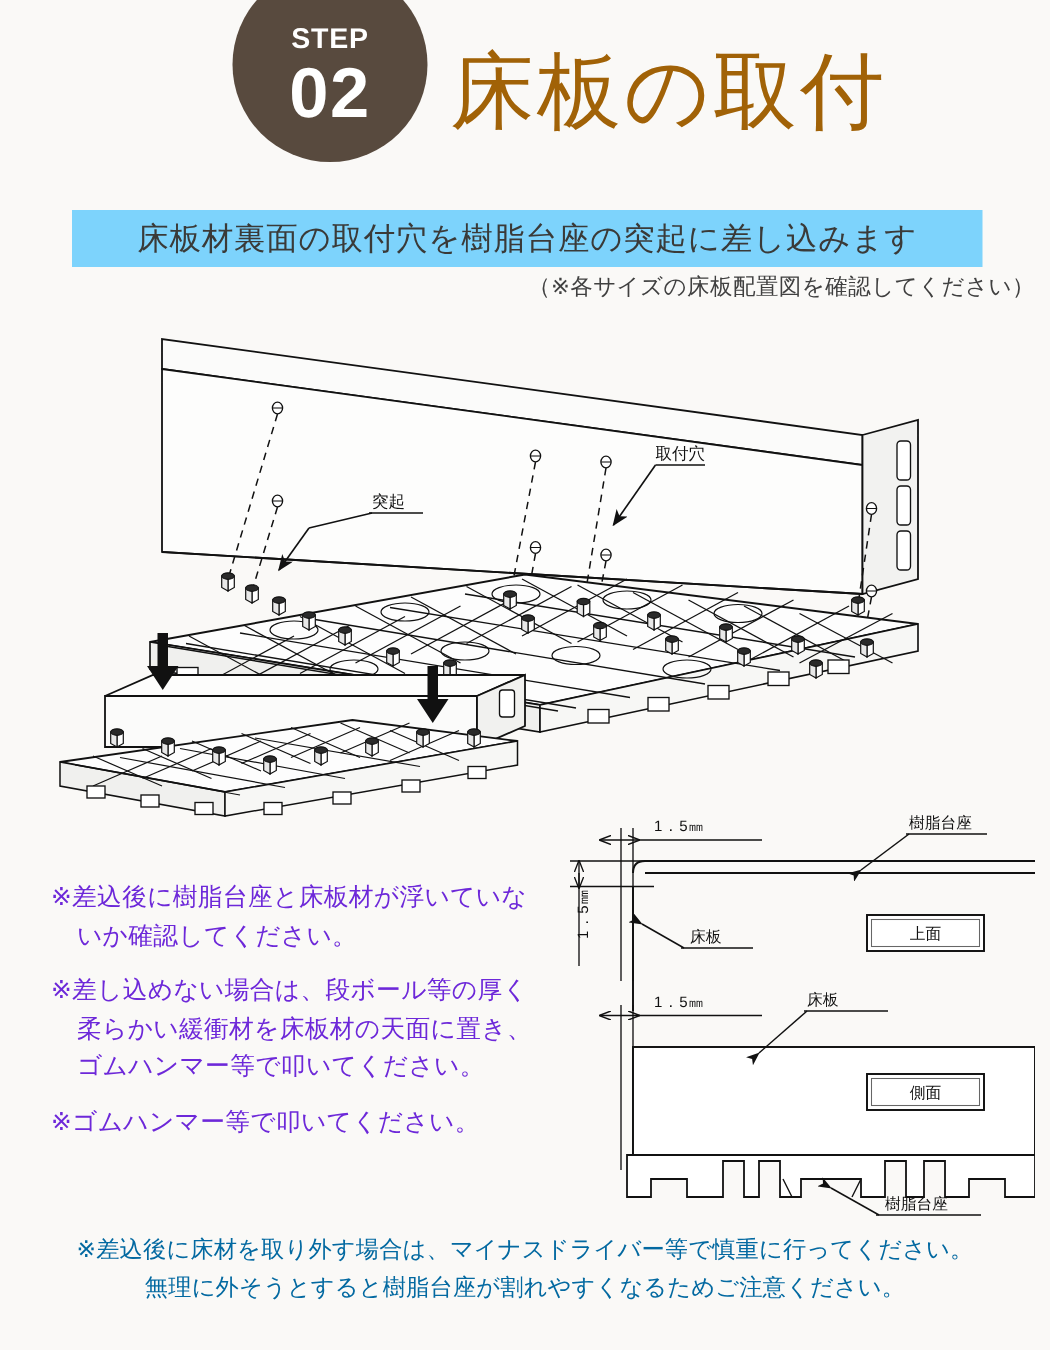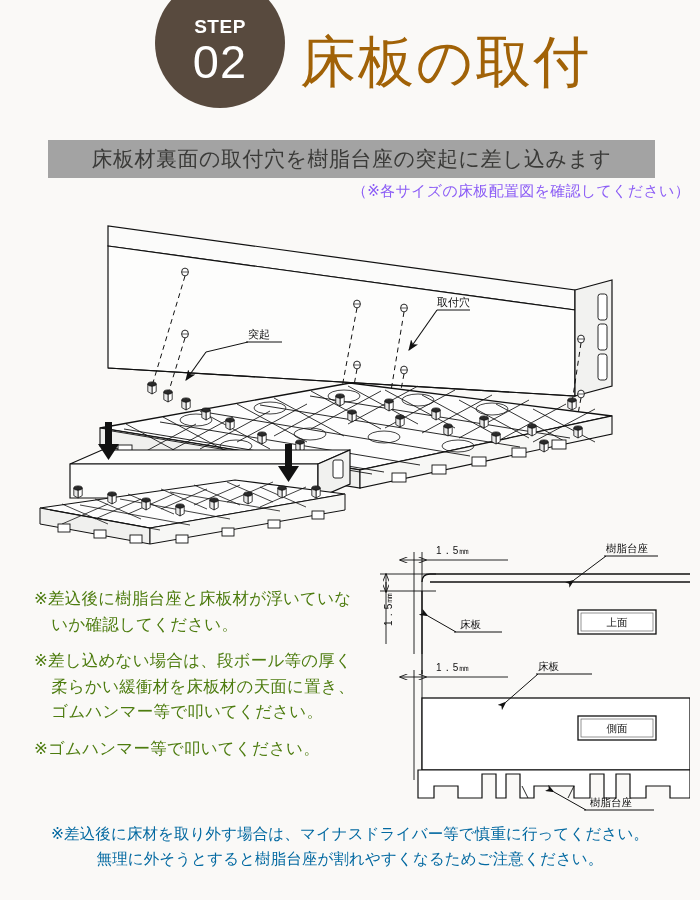--- a/index.html
+++ b/index.html
@@ -40,21 +40,21 @@
     color: #ffffff;
     font-size: 19px;
     font-weight: bold;
     letter-spacing: 0.5px;
     line-height: 1;
     margin-bottom: 2px;
   }
   .step-num {
     color: #ffffff;
     font-size: 47px;
-    font-weight: 400;
+    font-weight: 700;
     line-height: 1;
     letter-spacing: 1px;
   }
   .page-title {
     position: absolute;
     left: 300px;
     top: 34px;
     font-family: "Liberation Serif", "DejaVu Serif", serif;
     font-size: 56px;
     color: #a16207;
@@ -62,38 +62,38 @@
     line-height: 1;
   }
 
   
   .subtitle-banner {
     position: absolute;
     left: 48px;
     top: 140px;
     width: 607px;
     height: 38px;
-    background: #a3a3a3;
+    background: #7dd3fc;
     display: flex;
     align-items: center;
     justify-content: center;
   }
   .subtitle-banner span {
     font-size: 21px;
     color: #3a3a38;
     letter-spacing: 0.5px;
   }
   .subtitle-note {
     position: absolute;
     left: 0;
     top: 182px;
     width: 690px;
     text-align: right;
     font-size: 15px;
-    color: #8b5cf6;
+    color: #404040;
     letter-spacing: 0.3px;
   }
 
   
   .illustration {
     position: absolute;
     left: 0;
     top: 198px;
     width: 700px;
     height: 380px;
@@ -109,21 +109,21 @@
   
   .notes {
     position: absolute;
     left: 34px;
     top: 586px;
     width: 330px;
   }
   .note {
     font-size: 16.5px;
     line-height: 1.55;
-    color: #4d7c0f;
+    color: #6d28d9;
     margin-bottom: 11px;
     text-indent: -1.05em;
     padding-left: 1.05em;
     letter-spacing: 0.2px;
   }
 
   
   .tech {
     position: absolute;
     left: 378px;

